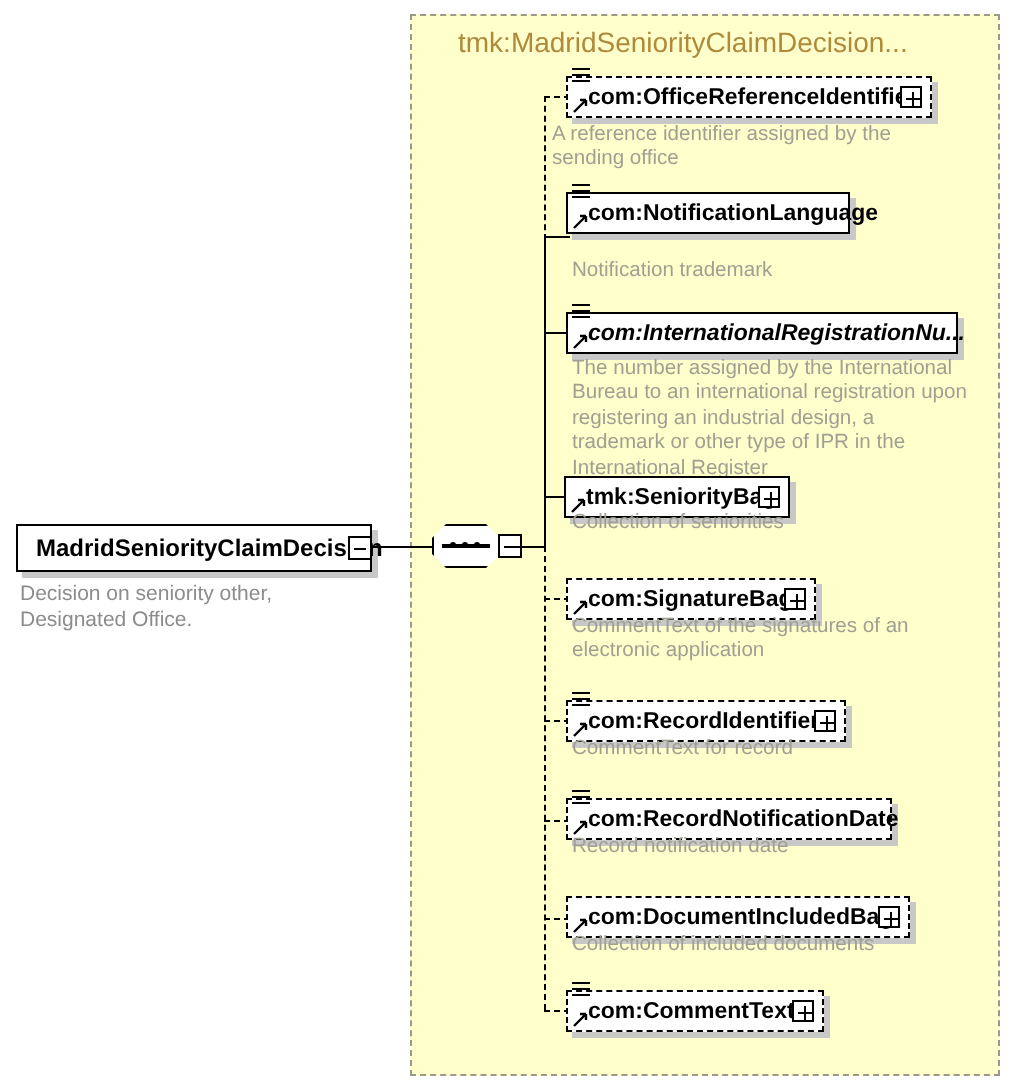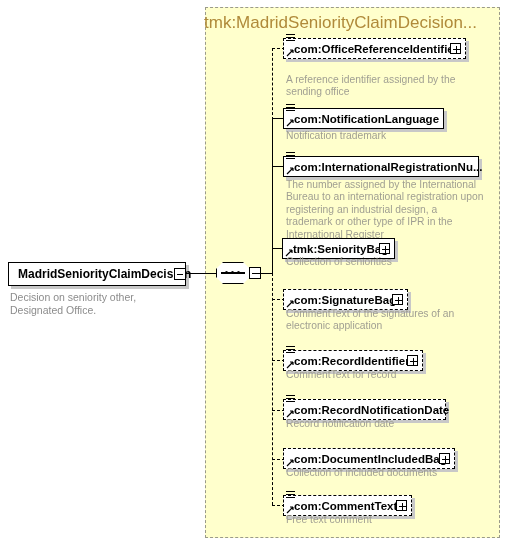--- a/index.html
+++ b/index.html
@@ -17,22 +17,22 @@
   .group-panel{
     position:absolute;
     left:205px;top:7px;
     width:295px;height:531px;
     background:#ffffcc;
     border:1px dashed #9a9a8a;
     box-sizing:border-box;
   }
   .group-title{
     position:absolute;
-    left:204px;top:13px;
-    font-size:17px;
+    left:229px;top:13px;
+    font-size:14px;
     color:#b08a3a;
     letter-spacing:0px;
     white-space:nowrap;
   }
 
   
   .root-box{
     position:absolute;
     left:8px;top:262px;
     width:178px;height:24px;
@@ -231,38 +231,38 @@
         <i></i>
       </span>
     <span class="arrow-ico">
       <svg width="9" height="9" viewBox="0 0 9 9">
           <path d="M1 8 L7 2 M7 2 L4 2 M7 2 L7 5" stroke="#000" stroke-width="1.2" fill="none"></path>
         </svg>
     </span>
     <span class="nlabel">com:OfficeReferenceIdentifier</span>
     <span class="plusbox" style="right:4px;"></span>
   </div>
-  <div class="annot" style="left:286px;top:62px;width:200px;margin-top:12px;">A reference identifier assigned by the sending office</div>
-
-  <div class="node required" style="left:283px;top:108px;width:161px;">
+  <div class="annot" style="left:276px;top:62px;width:200px;">A reference identifier assigned by the sending office</div>
+
+  <div class="node required" style="left:283px;top:96px;width:142px;">
     <span class="stack-ico">
         <i></i>
         <i></i>
         <i></i>
       </span>
     <span class="arrow-ico">
       <svg width="9" height="9" viewBox="0 0 9 9">
           <path d="M1 8 L7 2 M7 2 L4 2 M7 2 L7 5" stroke="#000" stroke-width="1.2" fill="none"></path>
         </svg>
     </span>
     <span class="nlabel">com:NotificationLanguage</span>
   </div>
   <div class="annot" style="left:286px;top:130px;width:200px;">Notification trademark</div>
 
-  <div class="node required" style="left:283px;top:156px;width:196px;">
+  <div class="node required" style="left:283px;top:156px;width:196px;font-style:italic;">
     <span class="stack-ico">
         <i></i>
         <i></i>
         <i></i>
       </span>
     <span class="arrow-ico">
       <svg width="9" height="9" viewBox="0 0 9 9">
           <path d="M1 8 L7 2 M7 2 L4 2 M7 2 L7 5" stroke="#000" stroke-width="1.2" fill="none"></path>
         </svg>
     </span>
@@ -341,15 +341,14 @@
         <i></i>
       </span>
     <span class="arrow-ico">
       <svg width="9" height="9" viewBox="0 0 9 9">
           <path d="M1 8 L7 2 M7 2 L4 2 M7 2 L7 5" stroke="#000" stroke-width="1.2" fill="none"></path>
         </svg>
     </span>
     <span class="nlabel">com:CommentText</span>
     <span class="plusbox" style="right:4px;"></span>
   </div>
-  <div class="annot" style="left:286px;top:514px;width:200px;">Free text comment</div>
 
 </div>
 
 </body></html>

